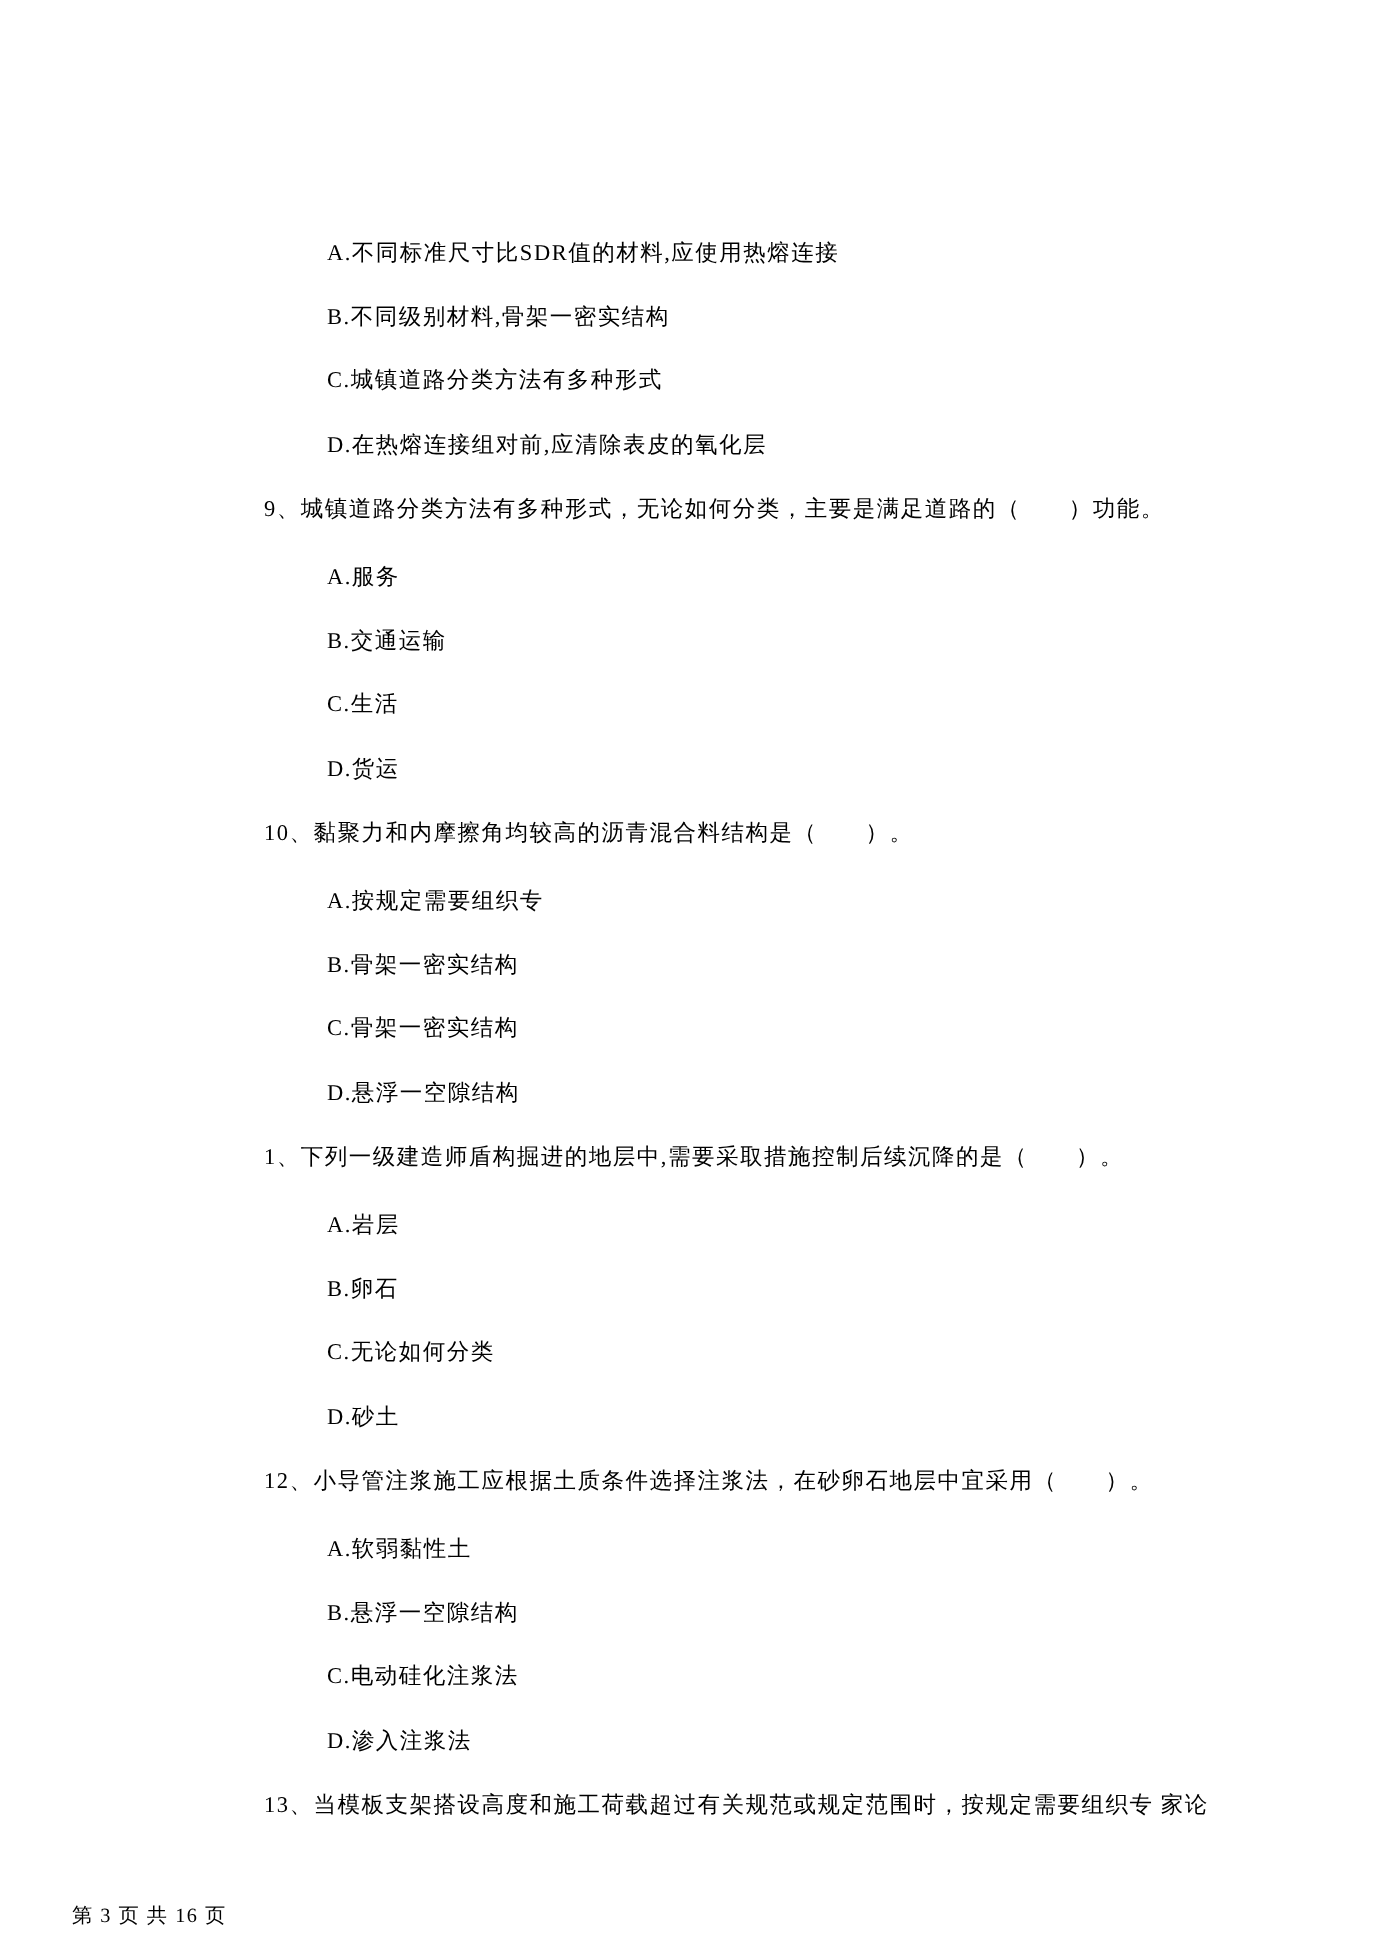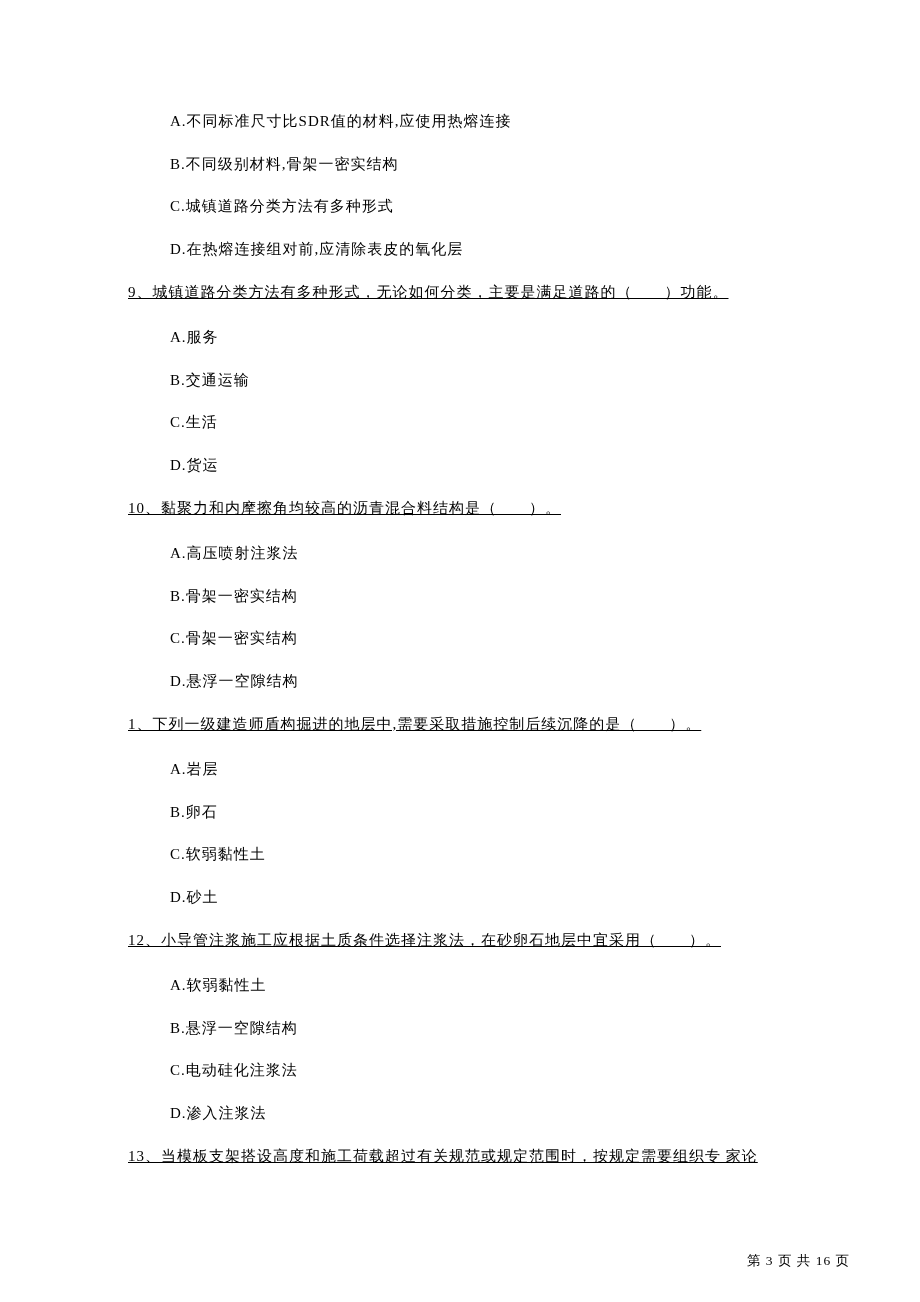--- a/index.html
+++ b/index.html
@@ -1,16 +1,16 @@
 <!DOCTYPE html>
 <html><head>
   <meta charset="utf-8">
   <style>
     * {
-      margin: 0;
+      margin: 16px;
       padding: 0;
       box-sizing: border-box;
     }
     body {
       background: #ffffff;
       font-family: "SimSun", "宋体", serif;
       width: 920px;
       min-height: 1302px;
       position: relative;
       padding-top: 110px;
@@ -28,57 +28,56 @@
     .question {
       font-size: 15px;
       color: #000;
       line-height: 1.6;
       margin-bottom: 22px;
       margin-top: 10px;
       letter-spacing: 1px;
     }
     .question-indent {
       text-indent: 0;
-      text-decoration: underline;
     }
     .footer {
       position: absolute;
       bottom: 32px;
       left: 0;
       width: 850px;
-      text-align: right;
+      text-align: left;
       font-size: 13.5px;
       color: #000;
       letter-spacing: 1px;
     }
   </style>
 </head>
 <body>
 
 <div class="option">A.不同标准尺寸比SDR值的材料,应使用热熔连接</div>
 <div class="option">B.不同级别材料,骨架一密实结构</div>
 <div class="option">C.城镇道路分类方法有多种形式</div>
 <div class="option">D.在热熔连接组对前,应清除表皮的氧化层</div>
 
 <div class="question question-indent">9、城镇道路分类方法有多种形式，无论如何分类，主要是满足道路的（　　）功能。</div>
 <div class="option">A.服务</div>
 <div class="option">B.交通运输</div>
 <div class="option">C.生活</div>
 <div class="option">D.货运</div>
 
 <div class="question question-indent">10、黏聚力和内摩擦角均较高的沥青混合料结构是（　　）。</div>
-<div class="option">A.高压喷射注浆法</div>
+<div class="option">A.按规定需要组织专</div>
 <div class="option">B.骨架一密实结构</div>
 <div class="option">C.骨架一密实结构</div>
 <div class="option">D.悬浮一空隙结构</div>
 
 <div class="question question-indent">1、下列一级建造师盾构掘进的地层中,需要采取措施控制后续沉降的是（　　）。</div>
 <div class="option">A.岩层</div>
 <div class="option">B.卵石</div>
-<div class="option">C.软弱黏性土</div>
+<div class="option">C.无论如何分类</div>
 <div class="option">D.砂土</div>
 
 <div class="question question-indent">12、小导管注浆施工应根据土质条件选择注浆法，在砂卵石地层中宜采用（　　）。</div>
 <div class="option">A.软弱黏性土</div>
 <div class="option">B.悬浮一空隙结构</div>
 <div class="option">C.电动硅化注浆法</div>
 <div class="option">D.渗入注浆法</div>
 
 <div class="question question-indent">13、当模板支架搭设高度和施工荷载超过有关规范或规定范围时，按规定需要组织专 家论</div>
 

